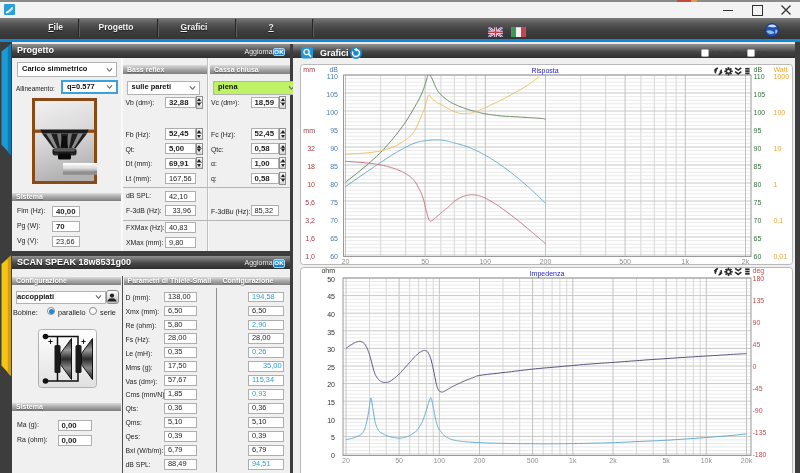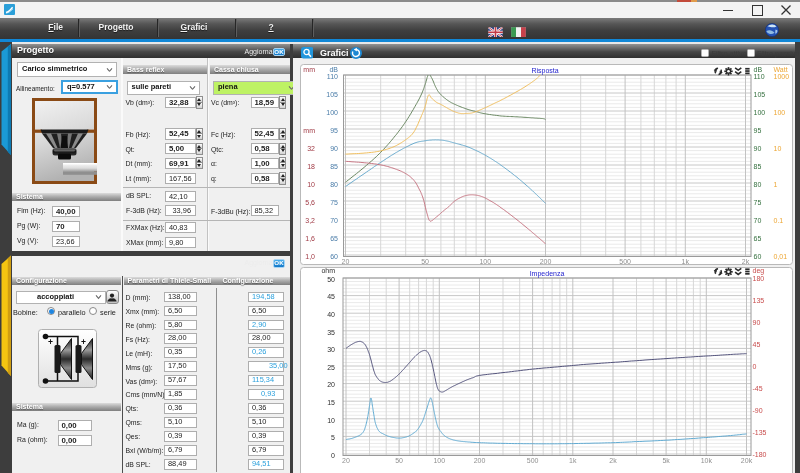--- a/index.html
+++ b/index.html
@@ -220,27 +220,28 @@
     <div style="position:absolute;left:279px;top:172.4px;width:7px;height:12.3px;box-sizing:border-box">
       <div style="width:100%;height:50%;background:linear-gradient(#fdfdfd,#d2d2d2);border:1px solid #8f8f8f;box-sizing:border-box;position:relative">
         <div style="position:absolute;left:50%;top:50%;transform:translate(-50%,-35%);width:0;height:0;border-left:2.2px solid transparent;border-right:2.2px solid transparent;border-bottom:3px solid #222"></div>
       </div>
       <div style="width:100%;height:50%;background:linear-gradient(#fdfdfd,#d2d2d2);border:1px solid #8f8f8f;border-top:none;box-sizing:border-box;position:relative">
         <div style="position:absolute;left:50%;top:50%;transform:translate(-50%,-65%);width:0;height:0;border-left:2.2px solid transparent;border-right:2.2px solid transparent;border-top:3px solid #222"></div>
       </div>
     </div>
     <div style="position:absolute;left:211px;top:207.5px;font-size:6.9px;font-weight:normal;color:#1c1c1c;white-space:nowrap;text-align:left">F-3dBu (Hz):</div>
     <div style="position:absolute;left:250.5px;top:205.3px;width:28px;height:11px;background:#fff;border:1px solid #aeaeae;box-sizing:border-box;font-size:7.4px;font-weight:normal;color:#1c1c1c;line-height:9px;padding-left:3px;text-align:left;white-space:nowrap">85,32</div>
+    <div style="position:absolute;left:12px;top:255.5px;width:278px;height:13.5px;background:linear-gradient(#939393,#6a6a6a 30%,#474747 55%,#2f2f2f);box-sizing:border-box;color:#fff;font-size:9px;font-weight:bold;line-height:13.5px;padding-left:5px;text-shadow:0 1px 1px rgba(0,0,0,.5);white-space:nowrap">SCAN SPEAK 18w8531g00</div>
     <div style="position:absolute;left:244.5px;top:259.3px;font-size:7px;font-weight:normal;color:#ececec;white-space:nowrap;text-align:left">Aggiorna</div>
     <div style="position:absolute;left:273px;top:259px;width:12px;height:8.6px;border-radius:2px;background:linear-gradient(#47adec,#1277c8);border:1px solid #a8d4f2;box-sizing:border-box;color:#fff;font-size:6.2px;font-weight:bold;text-align:center;line-height:6.8px">OK</div>
     <div style="position:absolute;left:122px;top:276px;width:1.2px;height:197px;background:#4e4e4e"></div>
     <div style="position:absolute;left:216px;top:288px;width:1px;height:184px;background:#8f8f8f"></div>
     <div style="position:absolute;left:12px;top:276px;width:109px;height:8.8px;background:linear-gradient(#dcdcdc,#adadad 45%,#7e7e7e);border-top:1px solid #f0f0f0;box-sizing:border-box;color:#ffffff;font-size:7px;font-weight:bold;line-height:7.800000000000001px;padding-left:4px;text-shadow:0 1px 1px rgba(0,0,0,.4);white-space:nowrap">Configurazione</div>
     <div style="position:absolute;left:123.5px;top:276px;width:166.5px;height:8.8px;background:linear-gradient(#dcdcdc,#adadad 45%,#7e7e7e);border-top:1px solid #f0f0f0;box-sizing:border-box;color:#ffffff;font-size:7px;font-weight:bold;line-height:7.800000000000001px;padding-left:4px;text-shadow:0 1px 1px rgba(0,0,0,.4);white-space:nowrap">Parametri di Thiele-Small<span style="position:absolute;left:99px">Configurazione</span></div>
-    <div style="position:absolute;left:16px;top:291px;width:90px;height:12.5px;background:#fff;border:1px solid #b2b2b2;box-sizing:border-box;font-size:7.5px;font-weight:bold;color:#111;line-height:9.5px;padding-left:20px;white-space:nowrap">accoppiati<svg style="position:absolute;right:3px;top:50%;transform:translateY(-50%)" width="7" height="4.6">
+    <div style="position:absolute;left:16px;top:291px;width:90px;height:12.5px;background:#fff;border:1px solid #b2b2b2;box-sizing:border-box;font-size:7.5px;font-weight:bold;color:#111;line-height:9.5px;padding-left:0;white-space:nowrap">accoppiati<svg style="position:absolute;right:3px;top:50%;transform:translateY(-50%)" width="7" height="4.6">
         <path d="M1,0.6 L3.5,3.6 L6,0.6" stroke="#6a6a6a" stroke-width="1.1" fill="none"></path>
       </svg></div>
     <div style="position:absolute;left:105.5px;top:290px;width:13px;height:14px;background:linear-gradient(#ffffff,#d8d8d8 60%,#c2c2c2);border:1.4px solid #8a8a8a;border-radius:3px;box-sizing:border-box">
       <svg width="10" height="11" style="display:block;margin:0.5px auto 0">
         <circle cx="5" cy="3.6" r="2.1" fill="#222"></circle>
         <path d="M0.5,8.8 Q2.5,5.6 5,6.6 Q7.5,5.6 9.5,8.8 L9.5,9.6 L0.5,9.6 Z" fill="#222"></path>
       </svg>
     </div>
     <div style="position:absolute;left:13px;top:307.5px;font-size:7.3px;font-weight:normal;color:#1c1c1c;white-space:nowrap;text-align:left">Bobine:</div>
     <div style="position:absolute;left:46.5px;top:306.5px;width:8.6px;height:8.6px;border-radius:50%;background:#fff;border:1px solid #8a8a8a;box-sizing:border-box;position:absolute">
@@ -294,27 +295,27 @@
     <div style="position:absolute;left:164px;top:319.5px;width:32.5px;height:10.8px;background:#fff;border:1px solid #aeaeae;box-sizing:border-box;font-size:7.4px;font-weight:normal;color:#1c1c1c;line-height:8.8px;padding-left:3px;text-align:left;white-space:nowrap">5,80</div>
     <div style="position:absolute;left:248px;top:319.5px;width:36px;height:10.8px;background:#fff;border:1px solid #aeaeae;box-sizing:border-box;font-size:7.4px;font-weight:normal;color:#2ba0dc;line-height:8.8px;padding-left:3px;text-align:left;white-space:nowrap">2,90</div>
     <div style="position:absolute;left:125.5px;top:335.65000000000003px;font-size:6.9px;font-weight:normal;color:#1c1c1c;white-space:nowrap;text-align:left">Fs (Hz):</div>
     <div style="position:absolute;left:164px;top:333.45000000000005px;width:32.5px;height:10.8px;background:#fff;border:1px solid #aeaeae;box-sizing:border-box;font-size:7.4px;font-weight:normal;color:#1c1c1c;line-height:8.8px;padding-left:3px;text-align:left;white-space:nowrap">28,00</div>
     <div style="position:absolute;left:248px;top:333.45000000000005px;width:36px;height:10.8px;background:#fff;border:1px solid #aeaeae;box-sizing:border-box;font-size:7.4px;font-weight:normal;color:#1c1c1c;line-height:8.8px;padding-left:3px;text-align:left;white-space:nowrap">28,00</div>
     <div style="position:absolute;left:125.5px;top:349.6px;font-size:6.9px;font-weight:normal;color:#1c1c1c;white-space:nowrap;text-align:left">Le (mH):</div>
     <div style="position:absolute;left:164px;top:347.40000000000003px;width:32.5px;height:10.8px;background:#fff;border:1px solid #aeaeae;box-sizing:border-box;font-size:7.4px;font-weight:normal;color:#1c1c1c;line-height:8.8px;padding-left:3px;text-align:left;white-space:nowrap">0,35</div>
     <div style="position:absolute;left:248px;top:347.40000000000003px;width:36px;height:10.8px;background:#fff;border:1px solid #aeaeae;box-sizing:border-box;font-size:7.4px;font-weight:normal;color:#2ba0dc;line-height:8.8px;padding-left:3px;text-align:left;white-space:nowrap">0,26</div>
     <div style="position:absolute;left:125.5px;top:363.55px;font-size:6.9px;font-weight:normal;color:#1c1c1c;white-space:nowrap;text-align:left">Mms (g):</div>
     <div style="position:absolute;left:164px;top:361.35px;width:32.5px;height:10.8px;background:#fff;border:1px solid #aeaeae;box-sizing:border-box;font-size:7.4px;font-weight:normal;color:#1c1c1c;line-height:8.8px;padding-left:3px;text-align:left;white-space:nowrap">17,50</div>
-    <div style="position:absolute;left:248px;top:361.35px;width:36px;height:10.8px;background:#fff;border:1px solid #aeaeae;box-sizing:border-box;font-size:7.4px;font-weight:normal;color:#2ba0dc;line-height:8.8px;padding-left:20px;text-align:left;white-space:nowrap">35,00</div>
+    <div style="position:absolute;left:248px;top:361.35px;width:36px;height:10.8px;background:#fff;border:1px solid #aeaeae;box-sizing:border-box;font-size:7.4px;font-weight:normal;color:#2ba0dc;line-height:8.8px;padding-left:14px;text-align:left;white-space:nowrap">35,00</div>
     <div style="position:absolute;left:125.5px;top:377.5px;font-size:6.9px;font-weight:normal;color:#1c1c1c;white-space:nowrap;text-align:left">Vas (dm³):</div>
     <div style="position:absolute;left:164px;top:375.3px;width:32.5px;height:10.8px;background:#fff;border:1px solid #aeaeae;box-sizing:border-box;font-size:7.4px;font-weight:normal;color:#1c1c1c;line-height:8.8px;padding-left:3px;text-align:left;white-space:nowrap">57,67</div>
     <div style="position:absolute;left:248px;top:375.3px;width:36px;height:10.8px;background:#fff;border:1px solid #aeaeae;box-sizing:border-box;font-size:7.4px;font-weight:normal;color:#2ba0dc;line-height:8.8px;padding-left:3px;text-align:left;white-space:nowrap">115,34</div>
     <div style="position:absolute;left:125.5px;top:391.45px;font-size:6.9px;font-weight:normal;color:#1c1c1c;white-space:nowrap;text-align:left">Cms (mm/N):</div>
     <div style="position:absolute;left:164px;top:389.25px;width:32.5px;height:10.8px;background:#fff;border:1px solid #aeaeae;box-sizing:border-box;font-size:7.4px;font-weight:normal;color:#1c1c1c;line-height:8.8px;padding-left:3px;text-align:left;white-space:nowrap">1,85</div>
-    <div style="position:absolute;left:248px;top:389.25px;width:36px;height:10.8px;background:#fff;border:1px solid #aeaeae;box-sizing:border-box;font-size:7.4px;font-weight:normal;color:#2ba0dc;line-height:8.8px;padding-left:12px;text-align:left;white-space:nowrap">0,93</div>
+    <div style="position:absolute;left:248px;top:389.25px;width:36px;height:10.8px;background:#fff;border:1px solid #aeaeae;box-sizing:border-box;font-size:7.4px;font-weight:normal;color:#2ba0dc;line-height:8.8px;padding-left:3px;text-align:left;white-space:nowrap">0,93</div>
     <div style="position:absolute;left:125.5px;top:405.40000000000003px;font-size:6.9px;font-weight:normal;color:#1c1c1c;white-space:nowrap;text-align:left">Qts:</div>
     <div style="position:absolute;left:164px;top:403.20000000000005px;width:32.5px;height:10.8px;background:#fff;border:1px solid #aeaeae;box-sizing:border-box;font-size:7.4px;font-weight:normal;color:#1c1c1c;line-height:8.8px;padding-left:3px;text-align:left;white-space:nowrap">0,36</div>
     <div style="position:absolute;left:248px;top:403.20000000000005px;width:36px;height:10.8px;background:#fff;border:1px solid #aeaeae;box-sizing:border-box;font-size:7.4px;font-weight:normal;color:#1c1c1c;line-height:8.8px;padding-left:3px;text-align:left;white-space:nowrap">0,36</div>
     <div style="position:absolute;left:125.5px;top:419.35px;font-size:6.9px;font-weight:normal;color:#1c1c1c;white-space:nowrap;text-align:left">Qms:</div>
     <div style="position:absolute;left:164px;top:417.15000000000003px;width:32.5px;height:10.8px;background:#fff;border:1px solid #aeaeae;box-sizing:border-box;font-size:7.4px;font-weight:normal;color:#1c1c1c;line-height:8.8px;padding-left:3px;text-align:left;white-space:nowrap">5,10</div>
     <div style="position:absolute;left:248px;top:417.15000000000003px;width:36px;height:10.8px;background:#fff;border:1px solid #aeaeae;box-sizing:border-box;font-size:7.4px;font-weight:normal;color:#1c1c1c;line-height:8.8px;padding-left:3px;text-align:left;white-space:nowrap">5,10</div>
     <div style="position:absolute;left:125.5px;top:433.3px;font-size:6.9px;font-weight:normal;color:#1c1c1c;white-space:nowrap;text-align:left">Qes:</div>
     <div style="position:absolute;left:164px;top:431.1px;width:32.5px;height:10.8px;background:#fff;border:1px solid #aeaeae;box-sizing:border-box;font-size:7.4px;font-weight:normal;color:#1c1c1c;line-height:8.8px;padding-left:3px;text-align:left;white-space:nowrap">0,39</div>
     <div style="position:absolute;left:248px;top:431.1px;width:36px;height:10.8px;background:#fff;border:1px solid #aeaeae;box-sizing:border-box;font-size:7.4px;font-weight:normal;color:#1c1c1c;line-height:8.8px;padding-left:3px;text-align:left;white-space:nowrap">0,39</div>
     <div style="position:absolute;left:125.5px;top:447.25px;font-size:6.9px;font-weight:normal;color:#1c1c1c;white-space:nowrap;text-align:left">Bxl (W/b/m):</div>

